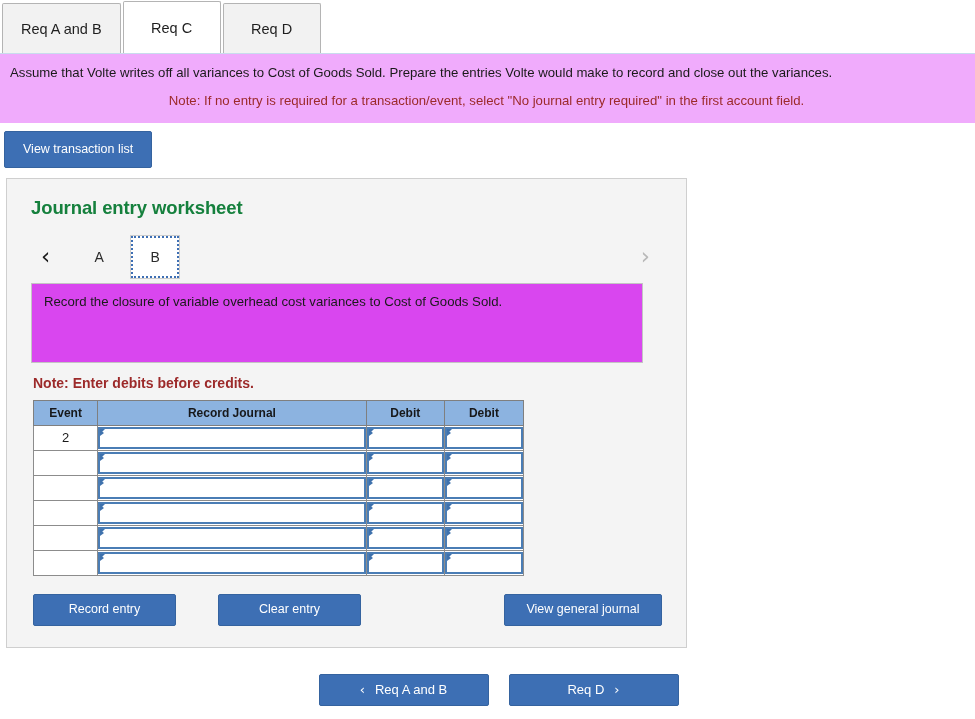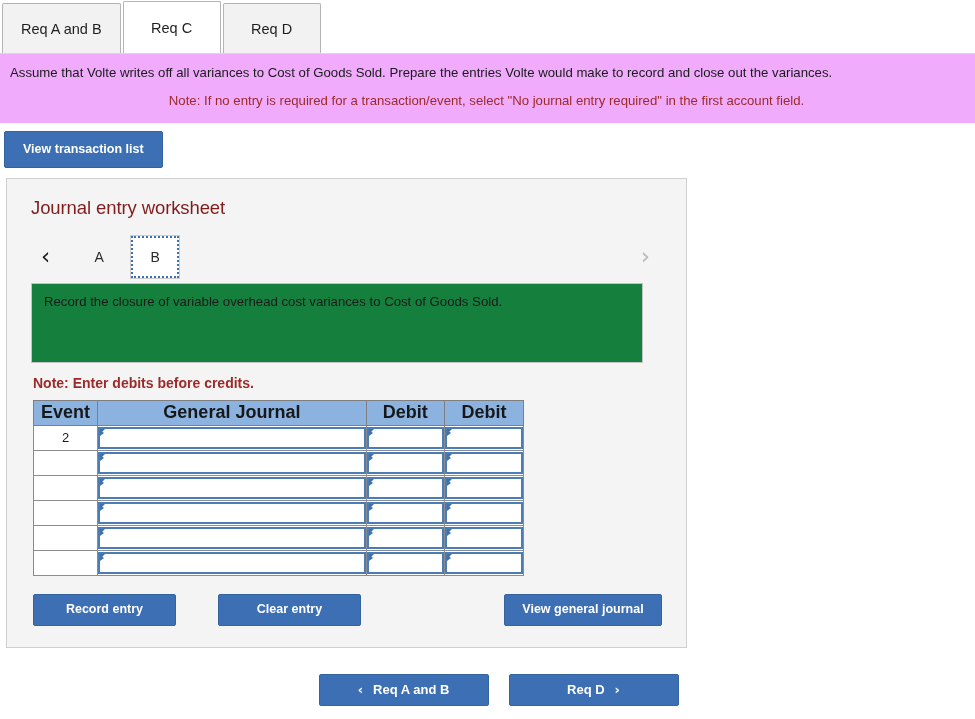--- a/index.html
+++ b/index.html
@@ -66,21 +66,21 @@
     display: block;
     margin-top: 11px;
     text-align: center;
   }
 
   
   .btn-blue {
     background: #3d6fb4;
     color: #ffffff;
     border: 1px solid #35639f;
-    font-weight: bold;
+    font-weight: normal;
     font-size: 12.5px;
     font-family: "Liberation Sans", sans-serif;
     padding: 9px 16px;
     cursor: pointer;
     border-radius: 2px;
     line-height: 1;
     white-space: nowrap;
   }
 
   .view-tx-wrap {
@@ -94,22 +94,22 @@
   .worksheet {
     margin: 0 0 0 6px;
     width: 681px;
     background: #f4f4f4;
     border: 1px solid #cfcfcf;
     padding: 18px 22px 22px 24px;
     height: 470px;
   }
   .ws-title {
     font-size: 18.5px;
-    font-weight: normal;
-    color: #7f1d1d;
+    font-weight: bold;
+    color: #15803d;
     margin: 0 0 16px 0;
     letter-spacing: -0.1px;
   }
 
   
   .pager {
     display: flex;
     align-items: center;
     height: 44px;
     position: relative;
@@ -142,21 +142,21 @@
     background: #ffffff;
     border: 1px solid #cccccc;
     outline: 2px dotted #3d6fb4;
     outline-offset: -3px;
     margin-left: 6px;
   }
 
   
   .descbox {
     border: 1px solid #c4c4c4;
-    background: #15803d;
+    background: #d946ef;
     height: 80px;
     padding: 10px 12px;
     font-size: 13.2px;
     color: #1a1a1a;
     width: 612px;
   }
 
   .enter-note {
     color: #9c2a2a;
     font-size: 14px;
@@ -167,21 +167,21 @@
   
   table.journal {
     border-collapse: collapse;
     table-layout: fixed;
     width: 491px;
     margin-left: 2px;
   }
   table.journal th {
     background: #8cb3e0;
     border: 1px solid #7f7f7f;
-    font-size: 18px;
+    font-size: 12px;
     font-weight: bold;
     color: #17181a;
     height: 25px;
     padding: 0;
     text-align: center;
   }
   table.journal td {
     border: 1px solid #8c8c8c;
     padding: 0;
     height: 24px;
@@ -314,21 +314,21 @@
   <table class="journal">
     <colgroup>
       <col class="col-event">
         <col class="col-gj">
         <col class="col-debit">
         <col class="col-credit">
     </colgroup>
     <thead>
       <tr>
         <th>Event</th>
-        <th>General Journal</th>
+        <th>Record Journal</th>
         <th>Debit</th>
         <th>Debit</th>
       </tr>
     </thead>
     <tbody>
       <tr>
         <td class="ev-cell">2</td>
         <td class="field-cell">
           <div class="fld"></div>
         </td>

